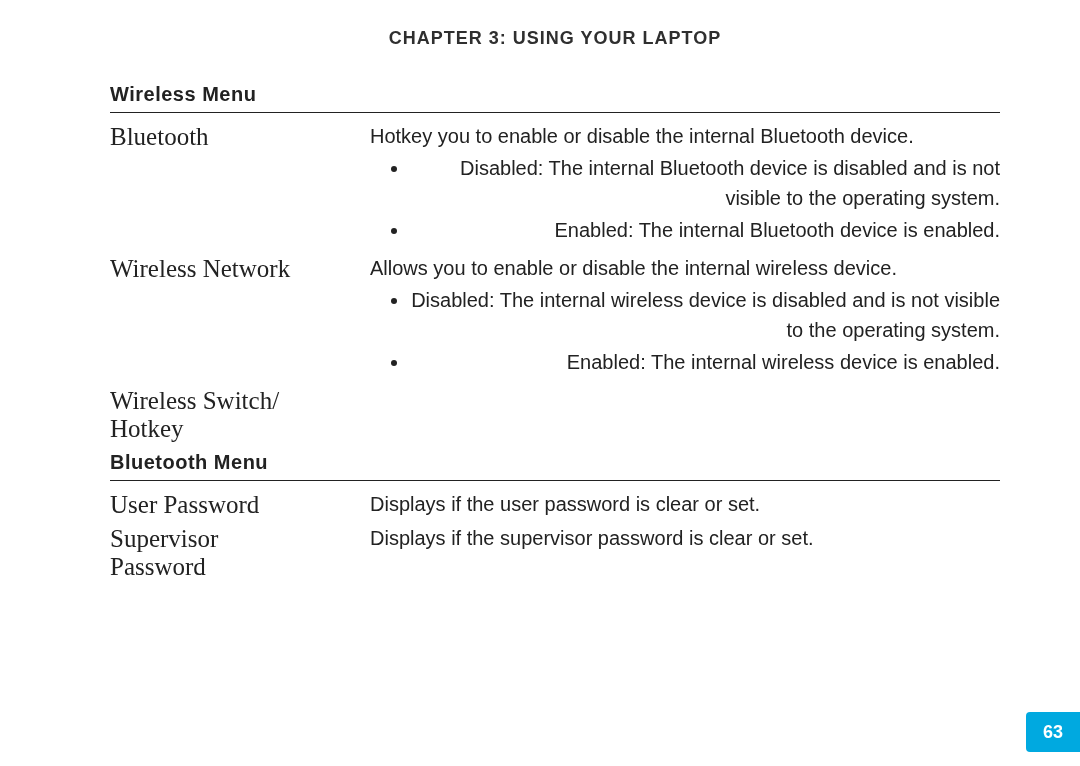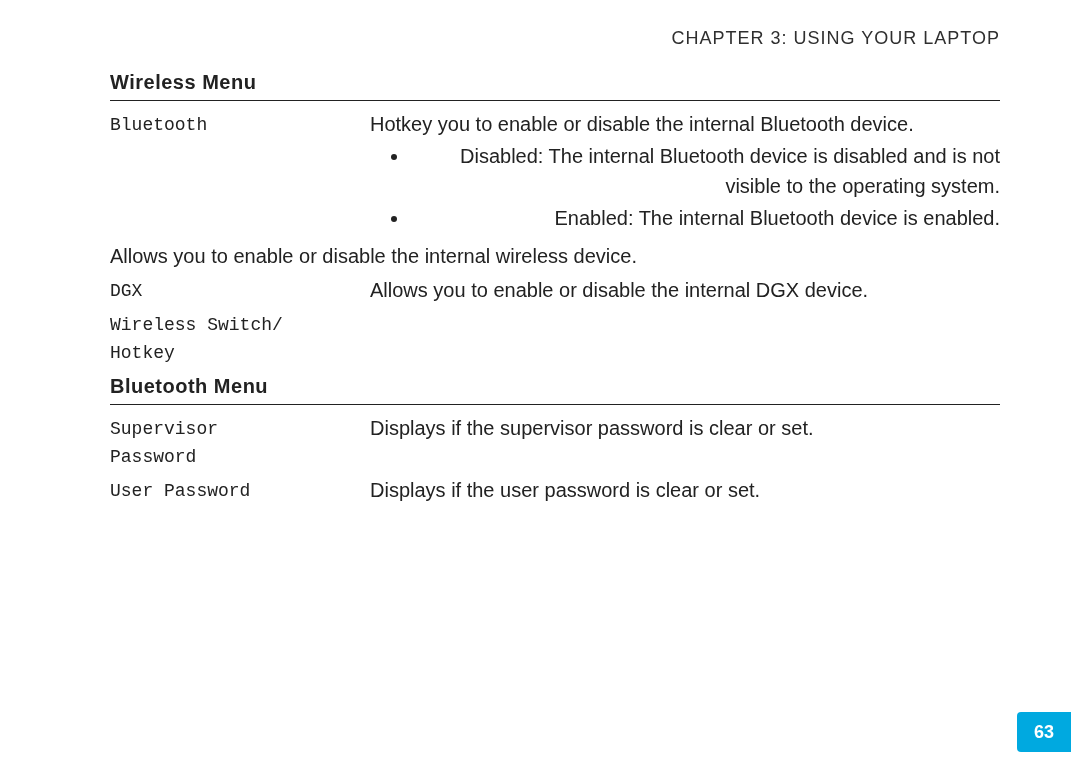--- a/index.html
+++ b/index.html
@@ -1,73 +1,72 @@
 <!DOCTYPE html>
 <html><head>
 <meta charset="utf-8">
 <style>
   * { box-sizing: border-box; margin: 0; padding: 0; }
   html, body { width: 1080px; height: 766px; background: #fff; font-family: "Segoe UI", Arial, sans-serif; color: #222; }
   .page { position: relative; width: 1080px; height: 766px; padding: 28px 80px 0 110px; }
-  .chapter-header { text-align: right; font-weight: 400; letter-spacing: 1px; font-size: 18px; color: #2f2f2f; margin-bottom: 22px; }
+  .chapter-header { text-align: center; font-weight: 700; letter-spacing: 1px; font-size: 18px; color: #2f2f2f; margin-bottom: 34px; }
   .section-title { font-weight: 700; font-size: 20px; letter-spacing: 0.5px; border-bottom: 1px solid #222; padding-bottom: 6px; margin-bottom: 8px; }
   .row { display: flex; align-items: flex-start; margin-bottom: 4px; }
-  .label { width: 260px; flex-shrink: 0; font-family: Liberation Mono, monospace; font-size: 18px; line-height: 28px; padding-top: 2px; white-space: pre-wrap; }
+  .label { width: 260px; flex-shrink: 0; font-family: Liberation Serif, serif; font-size: 25px; line-height: 28px; padding-top: 2px; white-space: pre-wrap; }
   .desc { flex: 1; font-size: 20px; line-height: 30px; }
   .desc ul { list-style: disc; margin: 2px 0 4px 40px; text-align: right; }
   .desc li { margin-bottom: 2px; }
   .group { margin-bottom: 8px; }
-  .page-tab { position: absolute; right: 9px; bottom: 14px; width: 54px; height: 40px; background: #00a9e0; color: #fff; display: flex; align-items: center; justify-content: center; font-weight: 600; font-size: 18px; border-top-left-radius: 4px; border-bottom-left-radius: 4px; }
+  .page-tab { position: absolute; right: 0; bottom: 14px; width: 54px; height: 40px; background: #00a9e0; color: #fff; display: flex; align-items: center; justify-content: center; font-weight: 600; font-size: 18px; border-top-left-radius: 4px; border-bottom-left-radius: 4px; }
 </style>
 </head>
 <body>
 
 <div class="page">
   <div class="chapter-header">CHAPTER 3: USING YOUR LAPTOP</div>
 
   <div class="section-title">Wireless Menu</div>
   <div class="group">
     <div class="row">
       <div class="label">Bluetooth</div>
       <div class="desc">
         <div>Hotkey you to enable or disable the internal Bluetooth device.</div>
         <ul>
           <li>Disabled: The internal Bluetooth device is disabled and is not visible to the operating system.</li>
           <li>Enabled: The internal Bluetooth device is enabled.</li>
         </ul>
       </div>
     </div>
     <div class="row">
+      <div class="label">Wireless Network</div>
       <div class="desc">
         <div>Allows you to enable or disable the internal wireless device.</div>
-      </div>
-    </div>
-    <div class="row">
-      <div class="label">DGX</div>
-      <div class="desc">
-        <div>Allows you to enable or disable the internal DGX device.</div>
+        <ul>
+          <li>Disabled: The internal wireless device is disabled and is not visible to the operating system.</li>
+          <li>Enabled: The internal wireless device is enabled.</li>
+        </ul>
       </div>
     </div>
     <div class="row">
       <div class="label">Wireless Switch/
 Hotkey</div>
     </div>
   </div>
 
   <div class="section-title">Bluetooth Menu</div>
   <div class="group">
     <div class="row">
+      <div class="label">User Password</div>
+      <div class="desc">
+        <div>Displays if the user password is clear or set.</div>
+      </div>
+    </div>
+    <div class="row">
       <div class="label">Supervisor
 Password</div>
       <div class="desc">
         <div>Displays if the supervisor password is clear or set.</div>
-      </div>
-    </div>
-    <div class="row">
-      <div class="label">User Password</div>
-      <div class="desc">
-        <div>Displays if the user password is clear or set.</div>
       </div>
     </div>
   </div>
 
   <div class="page-tab">63</div>
 </div>
 
 </body></html>

